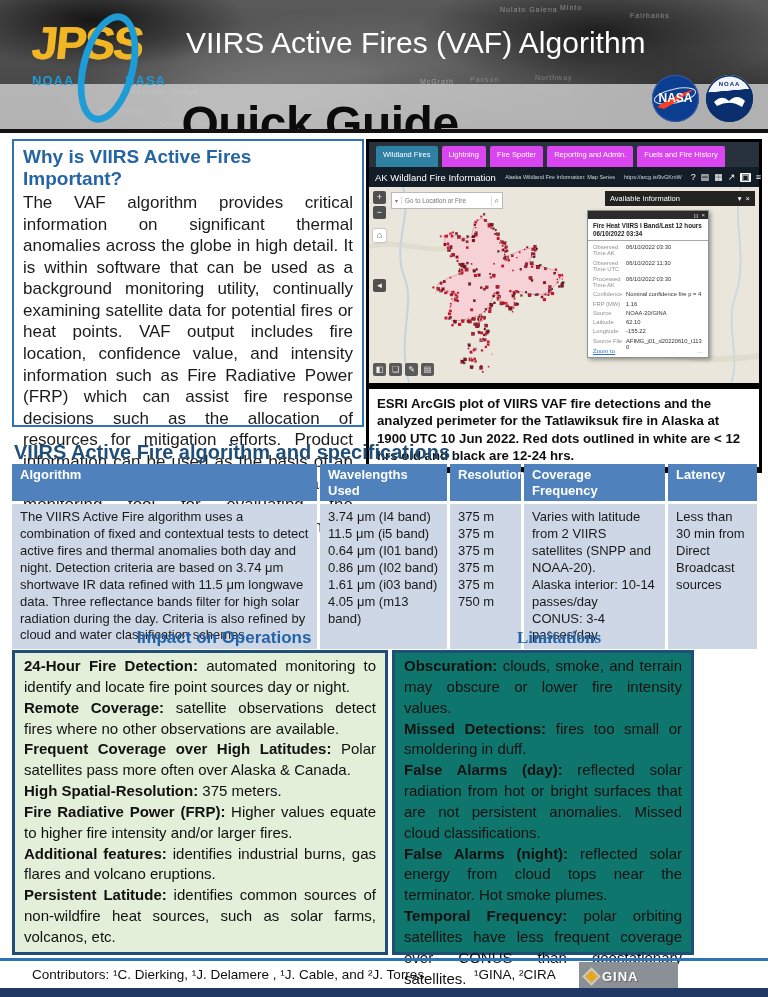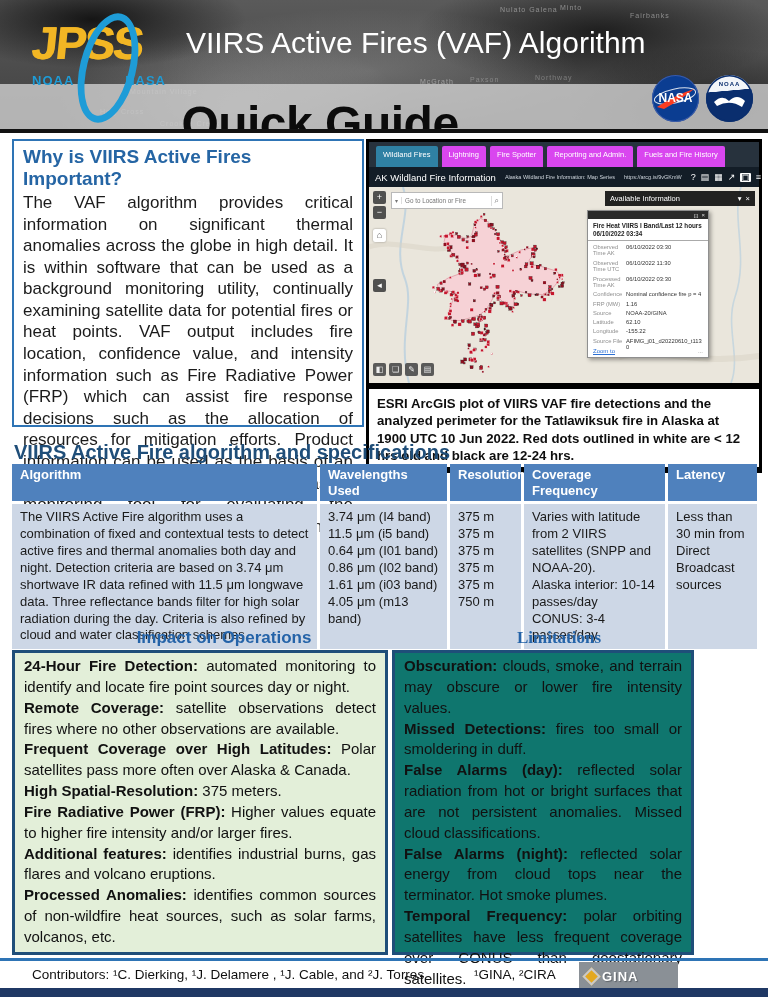--- a/index.html
+++ b/index.html
@@ -571,21 +571,21 @@
   <div class="col-head impact-head">Impact on Operations</div>
   <div class="col-head limits-head">Limitations</div>
 
   <div class="big-box impact-box">
     <p><b>24-Hour Fire Detection:</b><span> automated monitoring to identify and locate fire point sources day or night.</span></p>
     <p><b>Remote Coverage:</b><span> satellite observations detect fires where no other observations are available.</span></p>
     <p><b>Frequent Coverage over High Latitudes:</b><span> Polar satellites pass more often over Alaska &amp; Canada.</span></p>
     <p><b>High Spatial-Resolution:</b><span> 375 meters.</span></p>
     <p><b>Fire Radiative Power (FRP):</b><span> Higher values equate to higher fire intensity and/or larger fires.</span></p>
     <p><b>Additional features:</b><span> identifies industrial burns, gas flares and volcano eruptions.</span></p>
-    <p><b>Processed Anomalies:</b><span> identifies common sources of non-wildfire heat sources, such as solar farms, volcanos, etc.</span></p>
+    <p><b>Persistent Latitude:</b><span> identifies common sources of non-wildfire heat sources, such as solar farms, volcanos, etc.</span></p>
   </div>
 
   <div class="big-box limits-box">
     <p><b>Obscuration:</b><span> clouds, smoke, and terrain may obscure or lower fire intensity values.</span></p>
     <p><b>Missed Detections:</b><span> fires too small or smoldering in duff.</span></p>
     <p><b>False Alarms (day):</b><span> reflected solar radiation from hot or bright surfaces that are not persistent anomalies. Missed cloud classifications.</span></p>
     <p><b>False Alarms (night):</b><span>  reflected solar energy from cloud tops near the terminator. Hot smoke plumes.</span></p>
     <p><b>Temporal Frequency:</b><span> polar orbiting satellites have less frequent coverage over CONUS than geostationary satellites.</span></p>
   </div>
 

